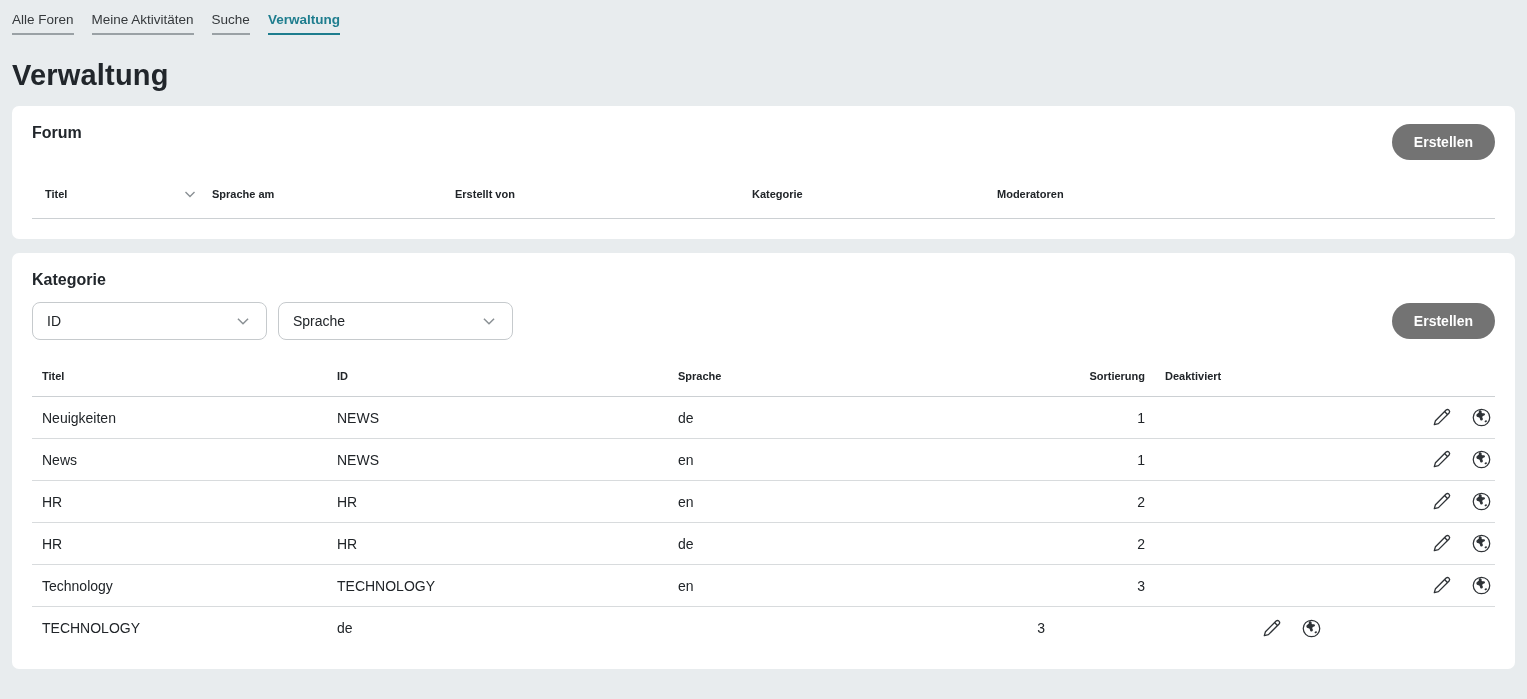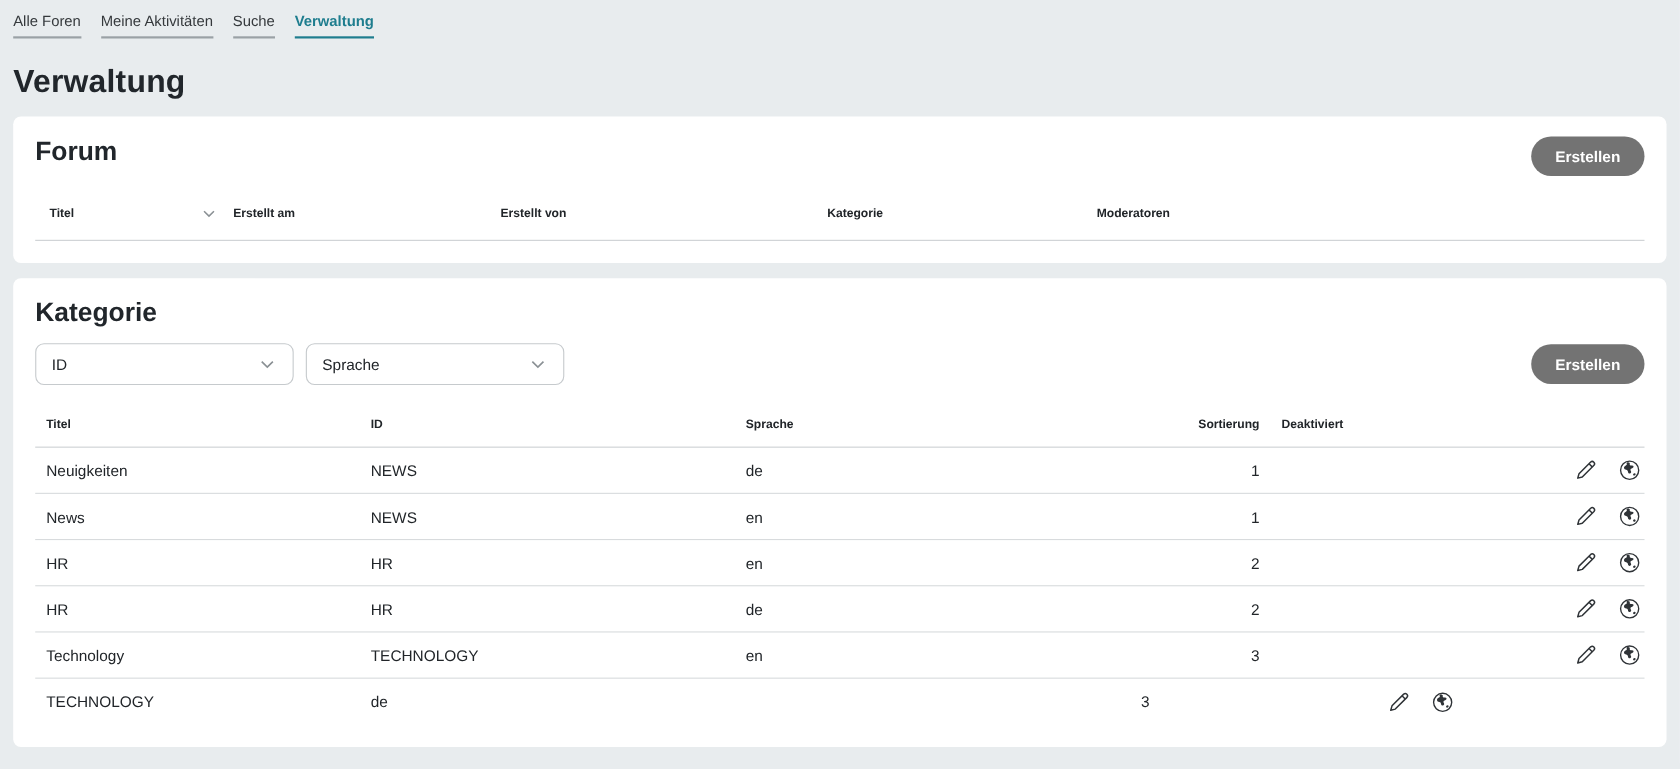--- a/index.html
+++ b/index.html
@@ -46,21 +46,21 @@
     border-radius: 7px;
     margin: 0 12px 14px 12px;
     padding: 18px 20px 20px 20px;
   }
   .card-head {
     display: flex;
     align-items: flex-start;
     justify-content: space-between;
   }
   .card-title {
-    font-size: 24px;
+    font-size: 16px;
     font-weight: bold;
     color: #21262b;
   }
   .btn-create {
     background: #737373;
     color: #ffffff;
     border: none;
     border-radius: 20px;
     font-family: "Liberation Sans", sans-serif;
     font-size: 14px;
@@ -180,21 +180,21 @@
 
   <div class="forum-grid forum-header">
     <div class="th th-with-sort">
       <span>Titel</span>
       <span class="chev">
         <svg width="16" height="16" viewBox="0 0 16 16" fill="none" stroke="#8a9094" stroke-width="1.4">
             <path d="M3.5 6l4.5 4.5L12.5 6"></path>
           </svg>
       </span>
     </div>
-    <div class="th">Erstellt am</div>
+    <div class="th">Sprache am</div>
     <div class="th">Erstellt von</div>
     <div class="th">Kategorie</div>
     <div class="th">Moderatoren</div>
   </div>
 
 </section>
 
 <section class="card">
   <div class="card-title">Kategorie</div>
 

